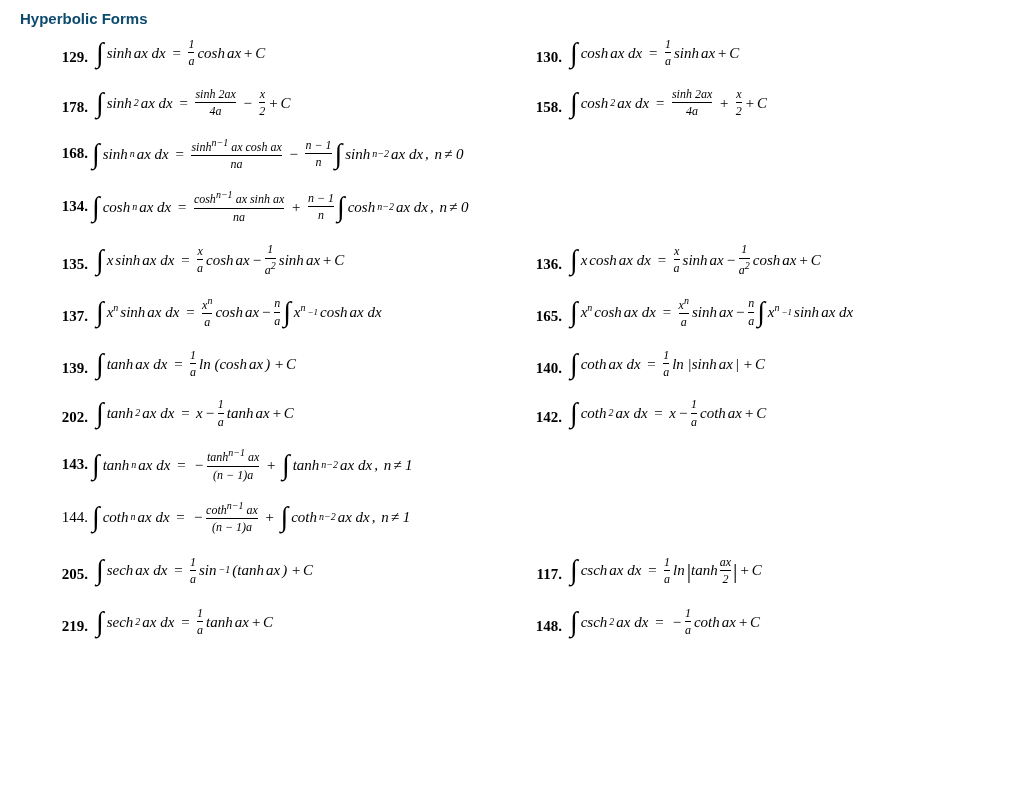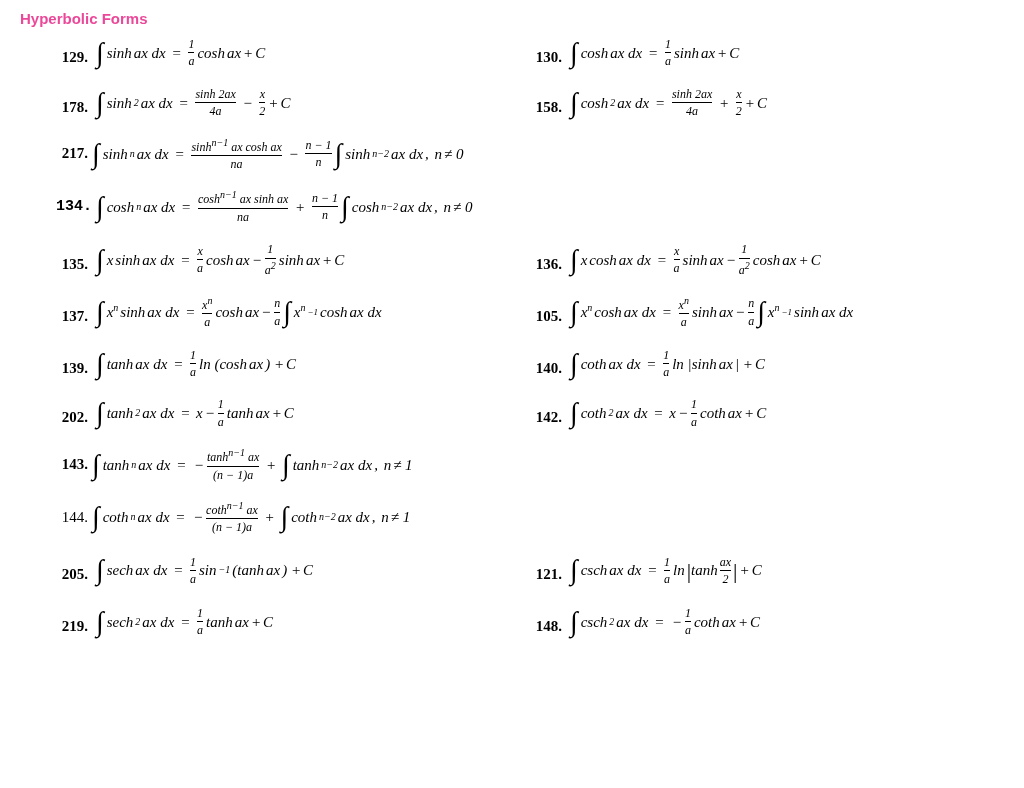--- a/index.html
+++ b/index.html
@@ -6,21 +6,21 @@
     body {
       background: #fff;
       font-family: 'Times New Roman', Times, serif;
       font-size: 15px;
       color: #000;
       padding: 10px 20px;
       width: 1024px;
       min-height: 788px;
     }
     .title {
-      color: #ec4899;
+      color: #0c4a6e;
       font-weight: bold;
       font-size: 15px;
       margin-bottom: 10px;
       font-family: Arial, sans-serif;
     }
     .formulas-grid {
       display: flex;
       flex-direction: column;
       gap: 8px;
       margin-left: 36px;
@@ -158,42 +158,42 @@
           <span class="num-f"><i>x</i></span>
           <span class="bar"></span>
           <span class="den-f">2</span>
         </span>
         + <i>C</i>
       </span>
     </div>
   </div>
 
   <div class="row-full">
-    <span class="num" style="min-width:32px; font-weight:bold; margin-right:4px;">217.</span>
+    <span class="num" style="min-width:32px; font-weight:bold; margin-right:4px;">168.</span>
     <span class="formula">
       <span class="int-sign">∫</span>
       sinh<sup><i>n</i></sup> <i>ax dx</i> &nbsp;=&nbsp;
       <span class="frac">
         <span class="num-f">sinh<sup><i>n</i>−1</sup> <i>ax</i> cosh <i>ax</i></span>
         <span class="bar"></span>
         <span class="den-f"><i>na</i></span>
       </span>
       &nbsp;−&nbsp;
       <span class="frac">
         <span class="num-f"><i>n</i> − 1</span>
         <span class="bar"></span>
         <span class="den-f"><i>n</i></span>
       </span>
       <span class="int-sign">∫</span>
       sinh<sup><i>n</i>−2</sup> <i>ax dx</i>,&nbsp; <i>n</i> ≠ 0
     </span>
   </div>
 
   <div class="row-full">
-    <span class="num" style="min-width:32px; font-weight:bold; margin-right:4px;font-family:Liberation Mono, monospace;">134.</span>
+    <span class="num" style="min-width:32px; font-weight:bold; margin-right:4px;">134.</span>
     <span class="formula">
       <span class="int-sign">∫</span>
       cosh<sup><i>n</i></sup> <i>ax dx</i> &nbsp;=&nbsp;
       <span class="frac">
         <span class="num-f">cosh<sup><i>n</i>−1</sup> <i>ax</i> sinh <i>ax</i></span>
         <span class="bar"></span>
         <span class="den-f"><i>na</i></span>
       </span>
       &nbsp;+&nbsp;
       <span class="frac">
@@ -262,21 +262,21 @@
         <span class="frac">
           <span class="num-f"><i>n</i></span>
           <span class="bar"></span>
           <span class="den-f"><i>a</i></span>
         </span>
         <span class="int-sign">∫</span>
         <i>x<sup>n</sup></i><sup style="font-size:9px;">−1</sup> cosh <i>ax dx</i>
       </span>
     </div>
     <div class="cell">
-      <span class="num">105.</span>
+      <span class="num">165.</span>
       <span class="formula">
         <span class="int-sign">∫</span>
         <i>x<sup>n</sup></i> cosh <i>ax dx</i> &nbsp;=&nbsp;
         <span class="frac">
           <span class="num-f"><i>x<sup>n</sup></i></span>
           <span class="bar"></span>
           <span class="den-f"><i>a</i></span>
         </span>
         sinh <i>ax</i> −
         <span class="frac">
@@ -390,21 +390,21 @@
         sech <i>ax dx</i> &nbsp;=&nbsp;
         <span class="frac">
           <span class="num-f">1</span>
           <span class="bar"></span>
           <span class="den-f"><i>a</i></span>
         </span>
         sin<sup>−1</sup> (tanh <i>ax</i>) + <i>C</i>
       </span>
     </div>
     <div class="cell">
-      <span class="num">121.</span>
+      <span class="num">117.</span>
       <span class="formula">
         <span class="int-sign">∫</span>
         csch <i>ax dx</i> &nbsp;=&nbsp;
         <span class="frac">
           <span class="num-f">1</span>
           <span class="bar"></span>
           <span class="den-f"><i>a</i></span>
         </span>
         ln
         <span style="display:inline-flex;align-items:center;">

